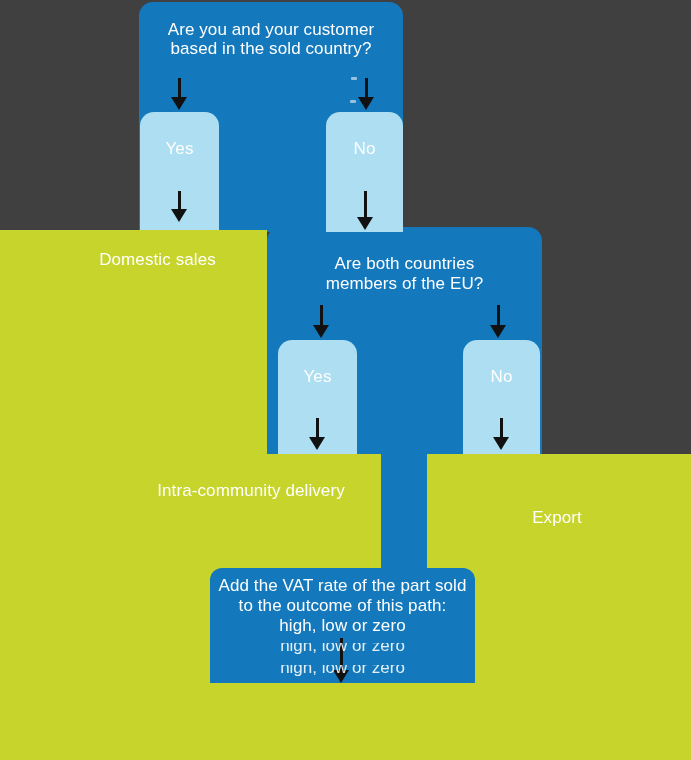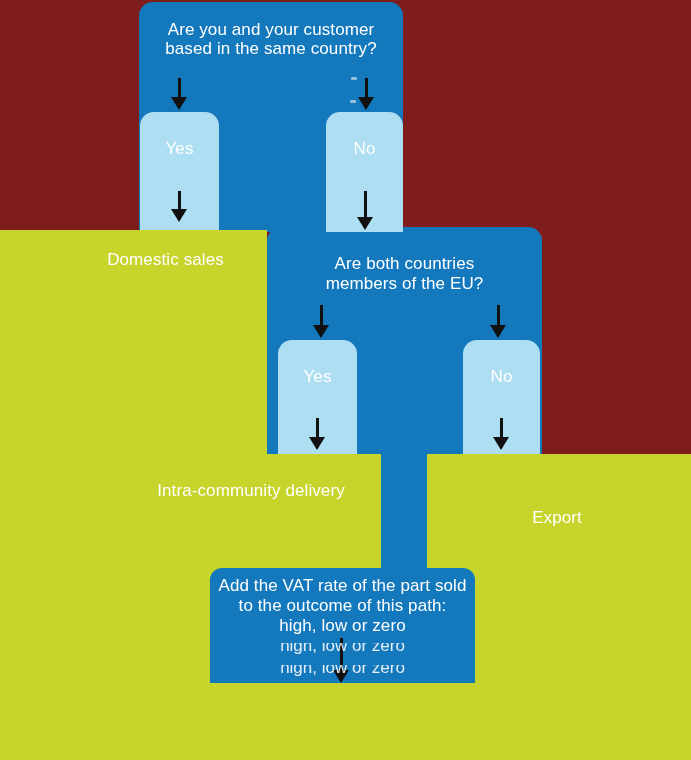--- a/index.html
+++ b/index.html
@@ -1,17 +1,17 @@
 <!DOCTYPE html>
 <html><head>
 <meta charset="utf-8">
 <style>
   html,body{margin:0;padding:0;background:#ffffff;}
   #stage{
-    position:relative;width:691px;height:760px;overflow:hidden;background:#7f1d1d;
+    position:relative;width:691px;height:760px;overflow:hidden;background:#404040;
     font-family:"Liberation Sans","DejaVu Sans",sans-serif;
   }
   .abs{position:absolute;}
   .blue{background:#1478bc;}
   .lightblue{background:#addef2;}
   .green{background:#c6d42c;}
   .rtop14{border-radius:14px 14px 0 0;}
   .rtop12{border-radius:12px 12px 0 0;}
   .label{
     position:absolute;color:#ffffff;font-size:17px;text-align:center;
@@ -21,21 +21,21 @@
   
   .q1text{left:139px;top:20px;width:264px;line-height:19px;}
   .q2text{left:267px;top:254px;width:275px;}
   .vattext{left:210px;top:576px;width:265px;}
   
   .yes1{left:140px;top:139px;width:79px;}
   .no1{left:326px;top:139px;width:77px;}
   .yes2{left:278px;top:367px;width:79px;}
   .no2{left:463px;top:367px;width:77px;}
   
-  .domlbl{left:8px;top:250px;width:315px;}
+  .domlbl{left:0px;top:250px;width:315px;}
   .intralbl{left:110px;top:481px;width:282px;}
   .exportlbl{left:427px;top:508px;width:260px;}
   .finallbl{left:210px;top:701px;width:265px;line-height:19px;}
   
   .q1box{left:139px;top:2px;width:264px;height:230px;}
   .yes1box{left:140px;top:112px;width:79px;height:120px;}
   .no1box{left:326px;top:112px;width:77px;height:120px;}
   .q2box{left:267px;top:227px;width:275px;height:228px;}
   .yes2box{left:278px;top:340px;width:79px;height:117px;}
   .no2box{left:463px;top:340px;width:77px;height:117px;}
@@ -100,21 +100,21 @@
   <div class="arrow a6"></div>
   <div class="arrow a7"></div>
   <div class="arrow a8"></div>
   <div class="arrow a9"></div>
 
   <div class="dash dash1"></div>
   <div class="dash dash2"></div>
 
   <div class="label q1text">
     <span class="ln">Are you and your customer</span>
-    <span class="ln">based in the same country?</span>
+    <span class="ln">based in the sold country?</span>
   </div>
   <div class="label yes1">Yes</div>
   <div class="label no1">No</div>
 
   <div class="label domlbl">Domestic sales</div>
 
   <div class="label q2text">
     <span class="ln">Are both countries</span>
     <span class="ln">members of the EU?</span>
   </div>

